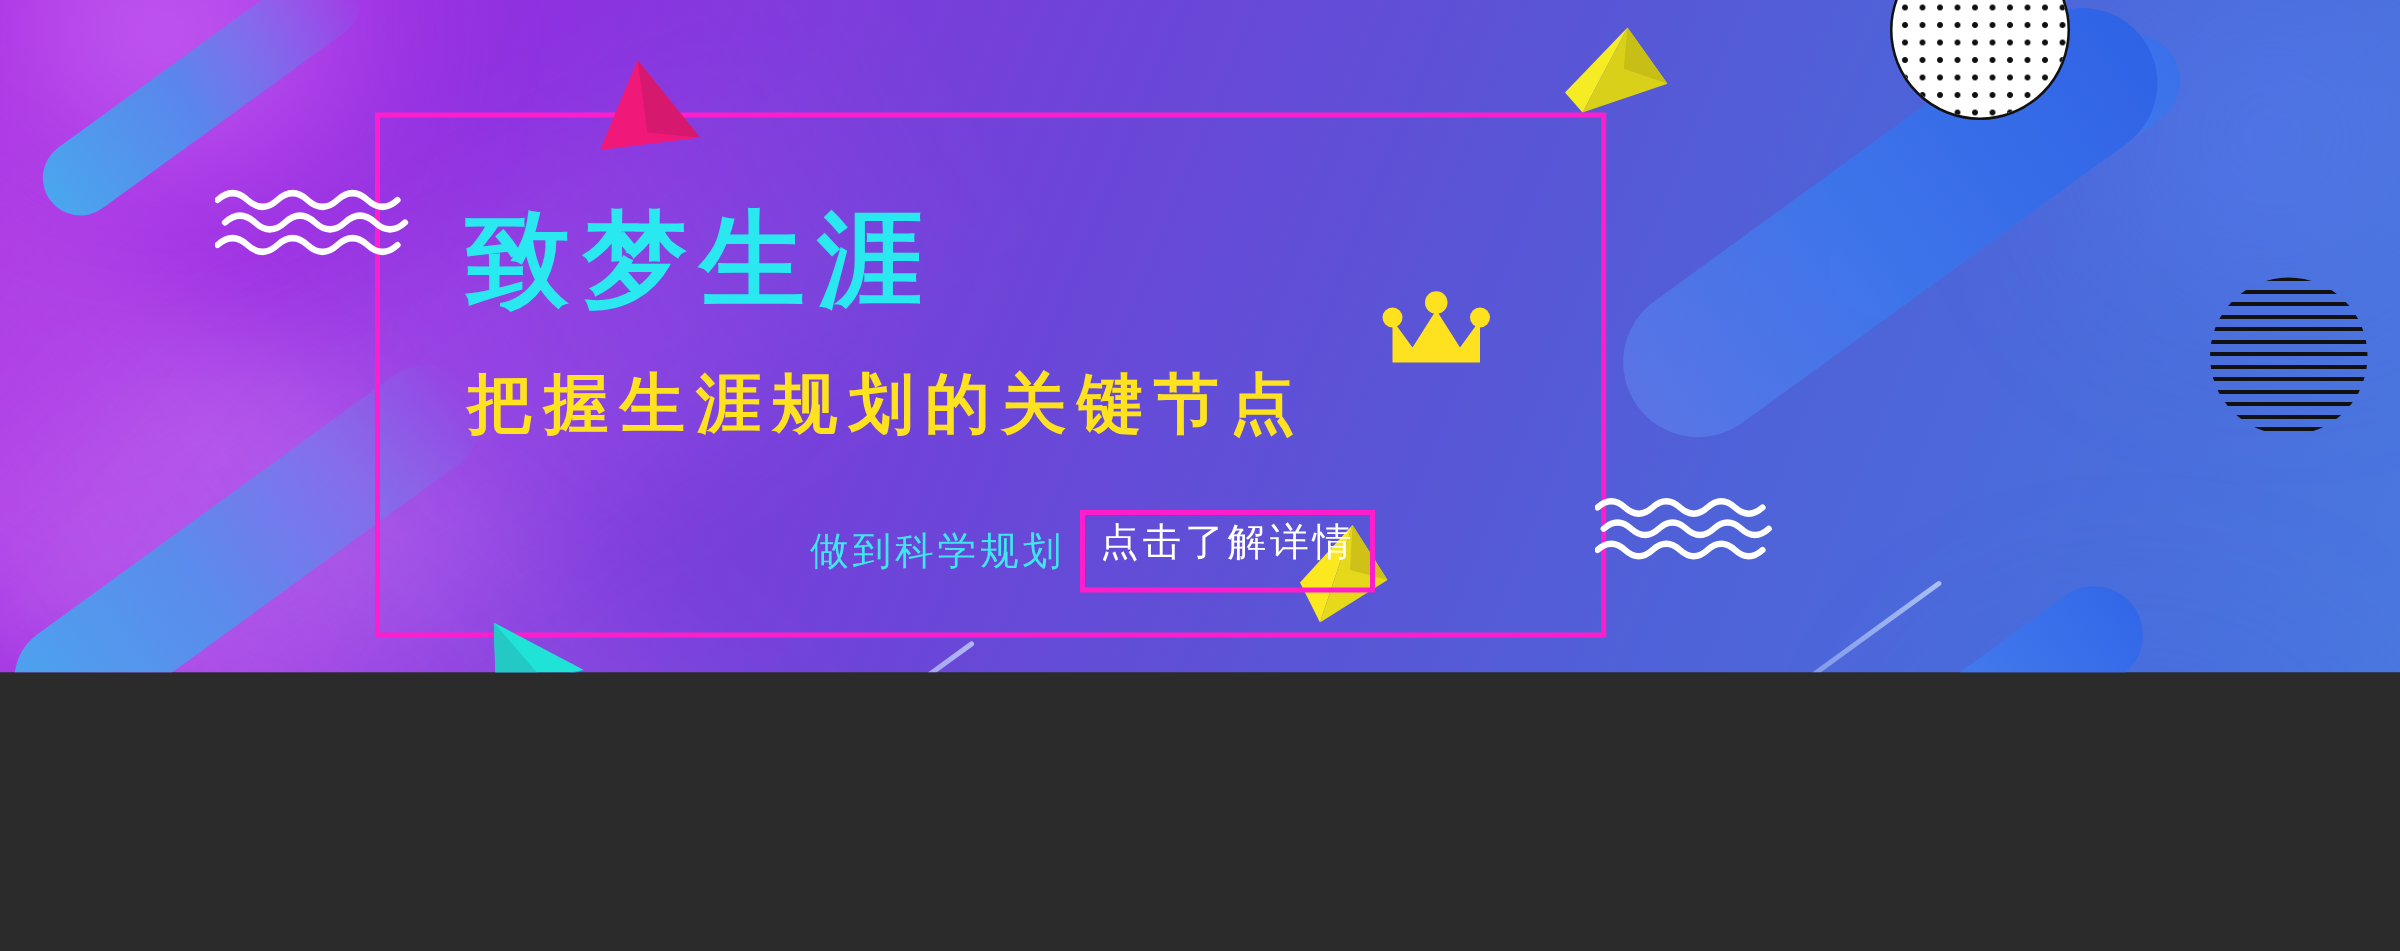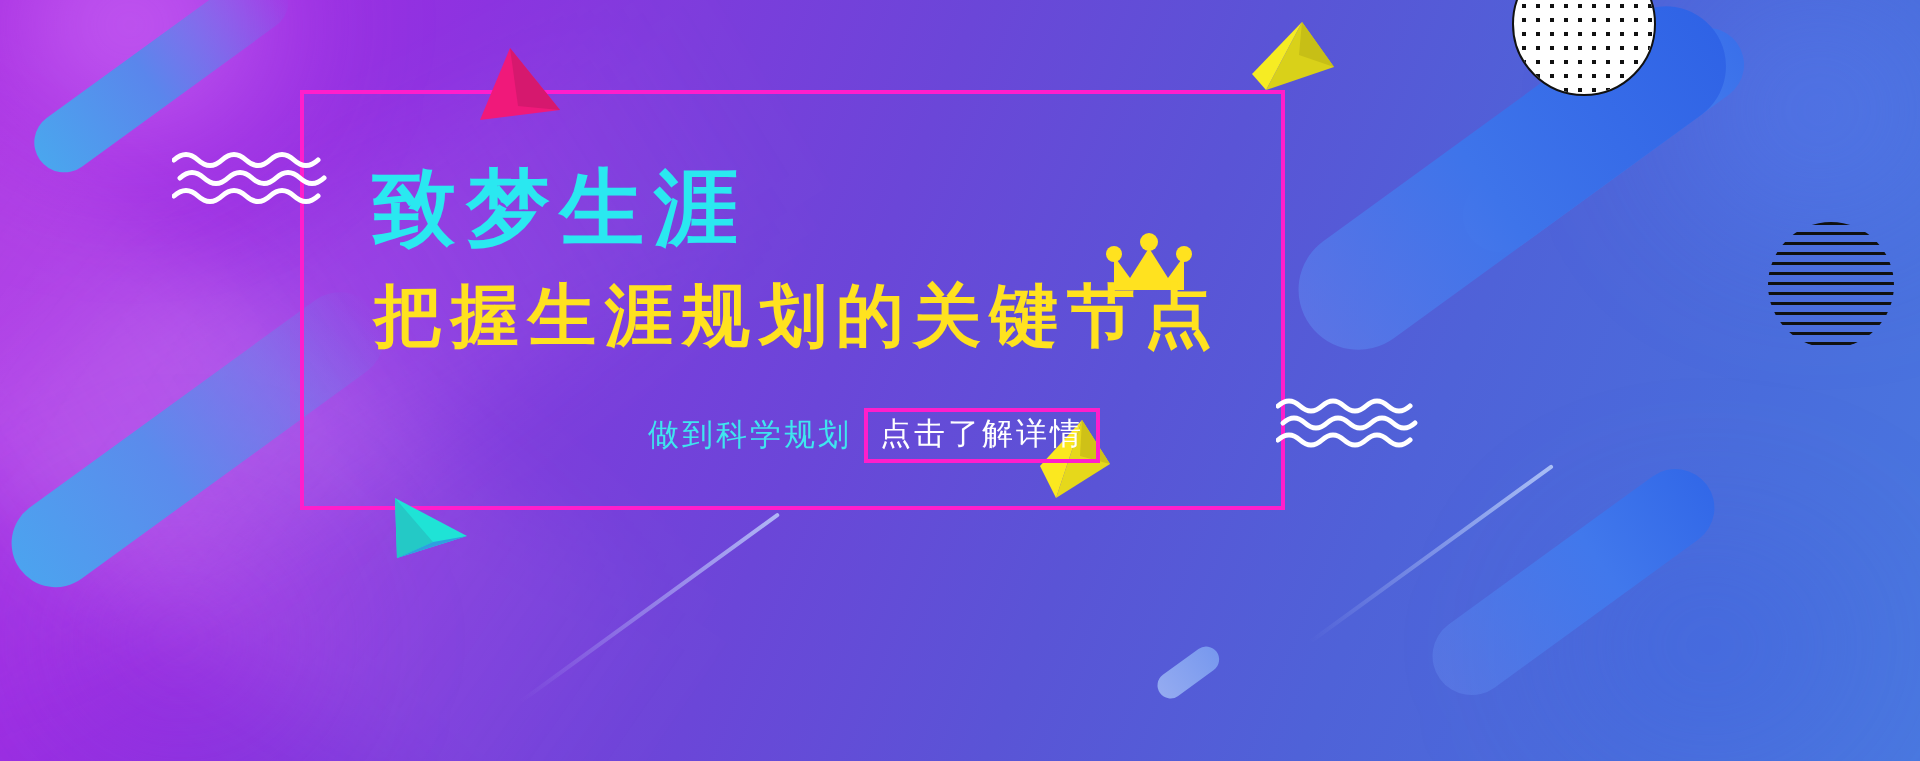--- a/index.html
+++ b/index.html
@@ -1,20 +1,20 @@
 <!DOCTYPE html>
 <html><head>
 <meta charset="utf-8">
 <style>
   html,body{margin:0;padding:0;background:#2b2b2b;}
   body{font-family:"Liberation Sans","DejaVu Sans",sans-serif;}
 
   #banner{
     position:relative;
-    width:1920px;height:761px;
+    width:1920px;height:538px;
     overflow:hidden;
     background:linear-gradient(112deg,
         #a42ae0 0%,
         #a02ce2 8%,
         #9a2ee2 14%,
         #8c33e0 22%,
         #7c3cdc 32%,
         #6b46d8 44%,
         #5a54d6 58%,
         #4f62d8 72%,
@@ -94,37 +94,37 @@
 
   
   .title-cyan{
     position:absolute;left:372px;top:166px;
     font-size:84px;line-height:1;letter-spacing:10px;font-weight:bold;
     color:#2ae8f0;
     font-family:"Liberation Sans","DejaVu Sans",sans-serif;
     white-space:nowrap;
   }
   .title-yellow{
-    position:absolute;left:374px;top:282px;
-    font-size:68px;line-height:1;letter-spacing:9px;font-weight:bold;
+    position:absolute;left:374px;top:298px;
+    font-size:52px;line-height:1;letter-spacing:9px;font-weight:bold;
     color:#ffe21f;
-    font-family:Liberation Serif, serif;
+    font-family:Liberation Sans, sans-serif;
     white-space:nowrap;
   }
   .subrow{
     position:absolute;left:648px;top:408px;
     display:flex;align-items:center;gap:12px;
   }
   .subtitle{
     font-size:31px;letter-spacing:3px;color:#3fe6ef;
     font-family:"Liberation Sans","DejaVu Sans",sans-serif;white-space:nowrap;
   }
   .cta{
     border:4px solid #ff1ecb;
-    padding:5px 12px 7px 12px;
+    padding:5px 12px 18px 12px;
     color:#ffffff;font-size:31px;letter-spacing:3px;
     font-family:"Liberation Sans","DejaVu Sans",sans-serif;white-space:nowrap;
     background:transparent;cursor:pointer;line-height:1.12;
   }
 </style>
 </head>
 <body>
 
 <div id="banner">
 

